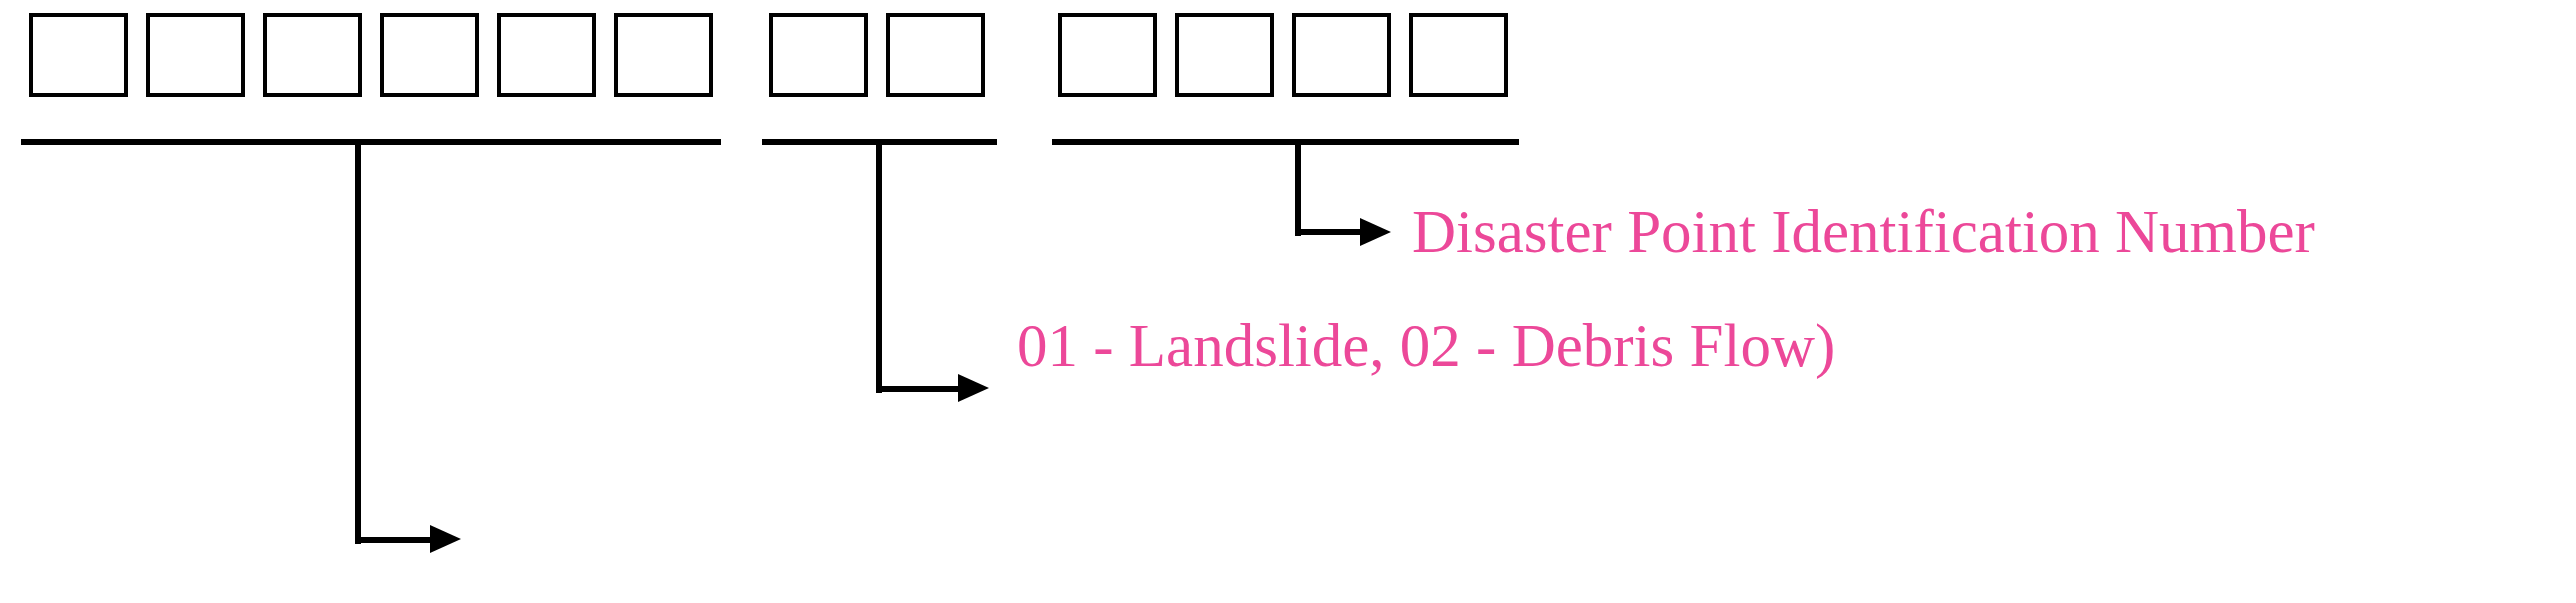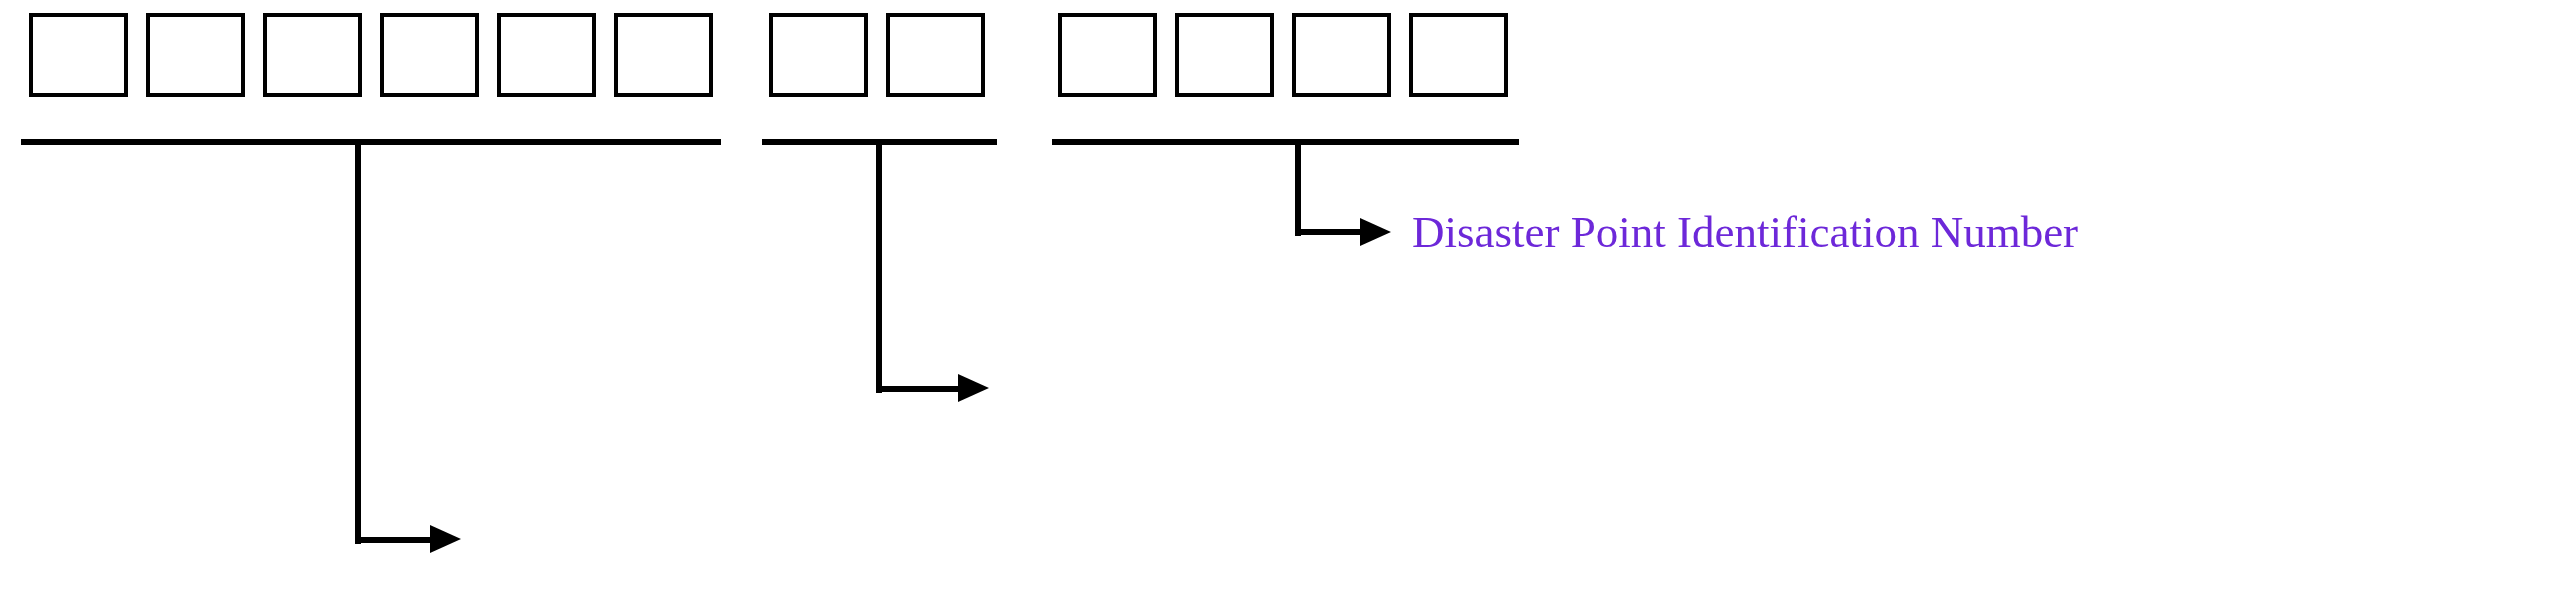--- a/index.html
+++ b/index.html
@@ -73,24 +73,24 @@
     border-bottom: 14.3px solid transparent;
     border-left: 31px solid #000000;
   }
   .a1 { left: 430px;  top: 525px; }
   .a2 { left: 958px; top: 374px; }
   .a3 { left: 1360px; top: 218px; }
 
   
   .label {
     position: absolute;
-    font-size: 45px;
+    font-size: 61px;
     line-height: 76px;
     white-space: nowrap;
-    color: #6d28d9;
+    color: #ec4899;
   }
   .l1 { left: 497px;  top: 501px; }
   .l2 { left: 1017px; top: 301px; line-height: 89px; }
   .l3 { left: 1412px; top: 194px; }
 </style>
 </head>
 <body>
 
 <div class="figure">
 
@@ -127,17 +127,18 @@
   <div class="hline h2"></div>
   <div class="arrowhead a2"></div>
 
   <div class="vline v3"></div>
   <div class="hline h3"></div>
   <div class="arrowhead a3"></div>
 
   <div class="label l3">Disaster Point Identification Number</div>
 
   <div class="label l2">
+    <div>01 - Landslide, 02 - Debris Flow)</div>
   </div>
 
 
 </div>
 
 
 </body></html>

